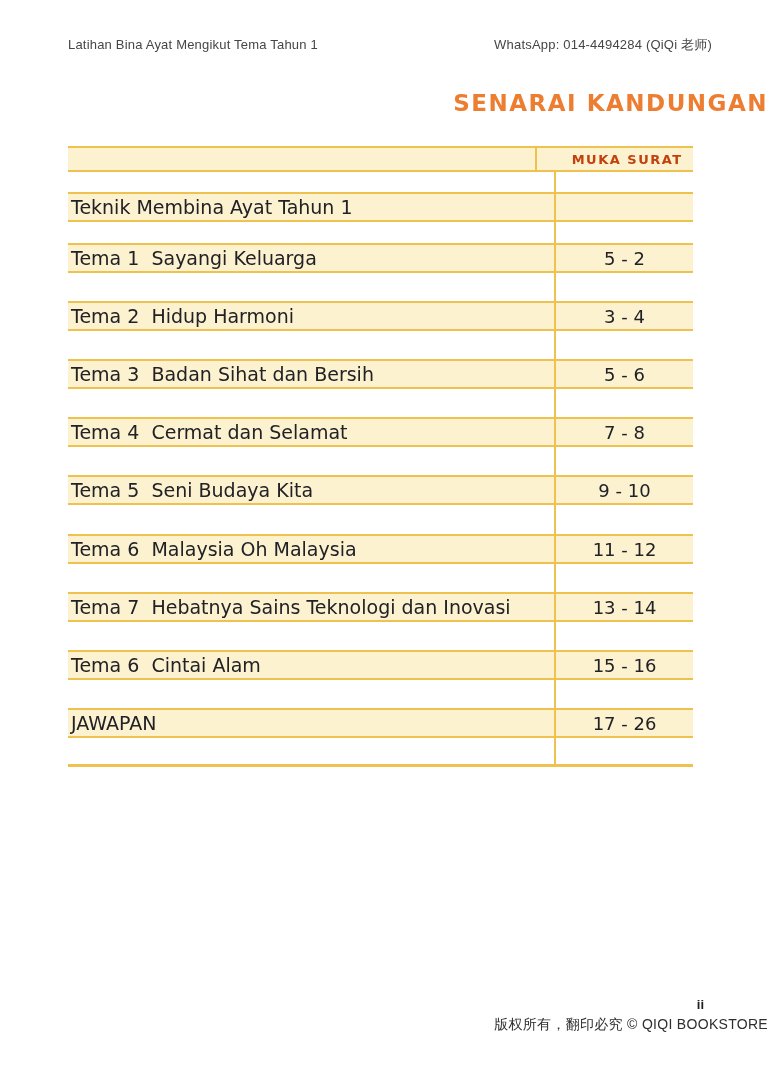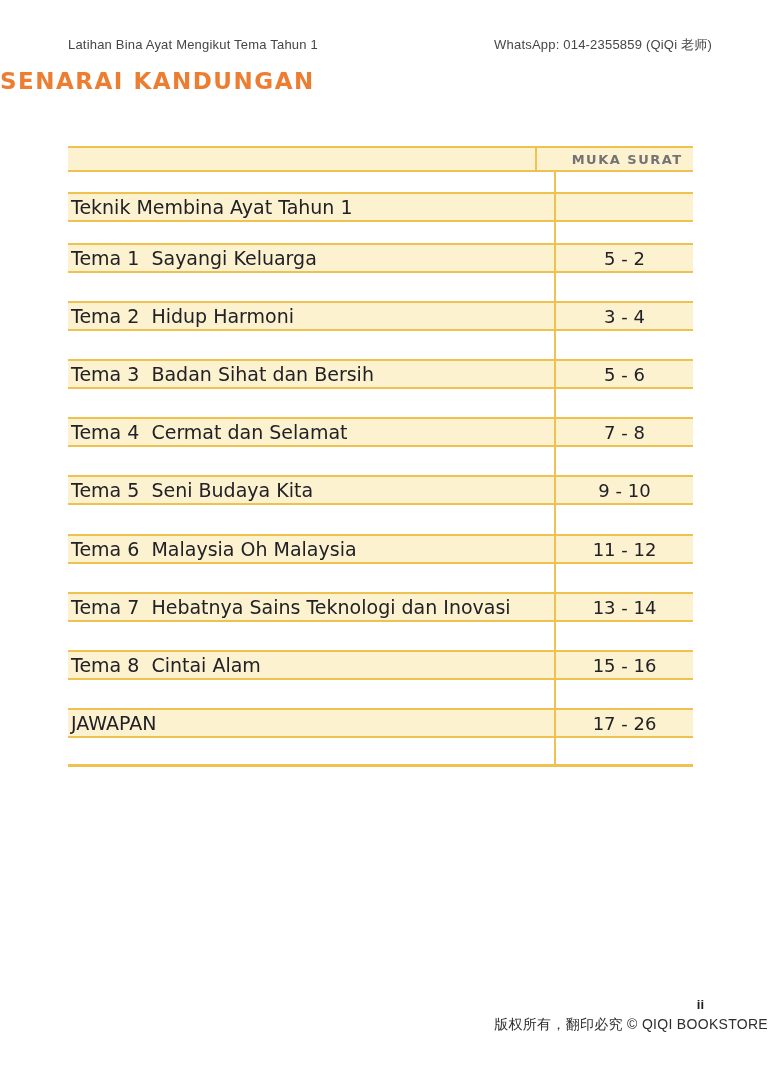--- a/index.html
+++ b/index.html
@@ -23,24 +23,24 @@
     right: 56px;
     display: flex;
     justify-content: space-between;
     align-items: baseline;
     font-size: 13px;
     color: #464646;
     letter-spacing: 0.2px;
   }
   .doc-title {
     position: absolute;
-    top: 68px;
+    top: 90px;
     left: 0;
     width: 100%;
-    text-align: left;
+    text-align: right;
     font-size: 23px;
     font-weight: bold;
     letter-spacing: 1.5px;
     color: var(--accent);
     font-family: "DejaVu Sans", sans-serif;
   }
   .toc-table {
     position: absolute;
     top: 146px;
     left: 68px;
@@ -83,21 +83,21 @@
     white-space: pre;
     font-family: "DejaVu Sans", sans-serif;
   }
   .spacer .cell-label, .spacer .cell-pages {
     font-size: 0;
   }
   .header-row .cell-pages {
     font-size: 13px;
     font-weight: bold;
     letter-spacing: 1.5px;
-    color: #737373;
+    color: #c2410c;
     margin-left: 24px;
   }
   .cell-pages.roman { font-size: 14px; font-weight: bold; }
   .cell-pages.roman .pages-alt { font-size: 13px; font-weight: normal; color: #2c3038; }
   .bottom-line { height: 3px; background: var(--gold); }
   .footer-copyright {
     position: absolute;
     top: 1016px;
     left: 0;
     width: 100%;
@@ -113,21 +113,21 @@
     font-size: 13px;
     font-weight: bold;
     color: #1f1f1f;
   }
 </style>
 </head>
 <body>
 
 <div class="page-header">
   <span>Latihan Bina Ayat Mengikut Tema Tahun 1</span>
-  <span>WhatsApp: 014-2355859 (QiQi 老师)</span>
+  <span>WhatsApp: 014-4494284 (QiQi 老师)</span>
 </div>
 
 <div class="doc-title">SENARAI KANDUNGAN</div>
 
 <div class="toc-table">
   <div class="toc-row header-row">
     <div class="cell-label"></div>
     <div class="cell-pages">MUKA SURAT</div>
   </div>
   <div id="toc-body">
@@ -214,21 +214,21 @@
     <div class="cell-pages row-pages">
       <span class="pages-main">13 - 14</span><span class="pages-alt"></span>
     </div>
   </div>
 
   <div class="spacer" style="height: 28px;">
     <div class="cell-label"></div>
     <div class="cell-pages"></div>
   </div>
   <div class="toc-row content-row">
-    <div class="cell-label row-label">Tema 8  Cintai Alam</div>
+    <div class="cell-label row-label">Tema 6  Cintai Alam</div>
     <div class="cell-pages row-pages">
       <span class="pages-main">15 - 16</span><span class="pages-alt"></span>
     </div>
   </div>
 
   <div class="spacer" style="height: 28px;">
     <div class="cell-label"></div>
     <div class="cell-pages"></div>
   </div>
   <div class="toc-row content-row">

